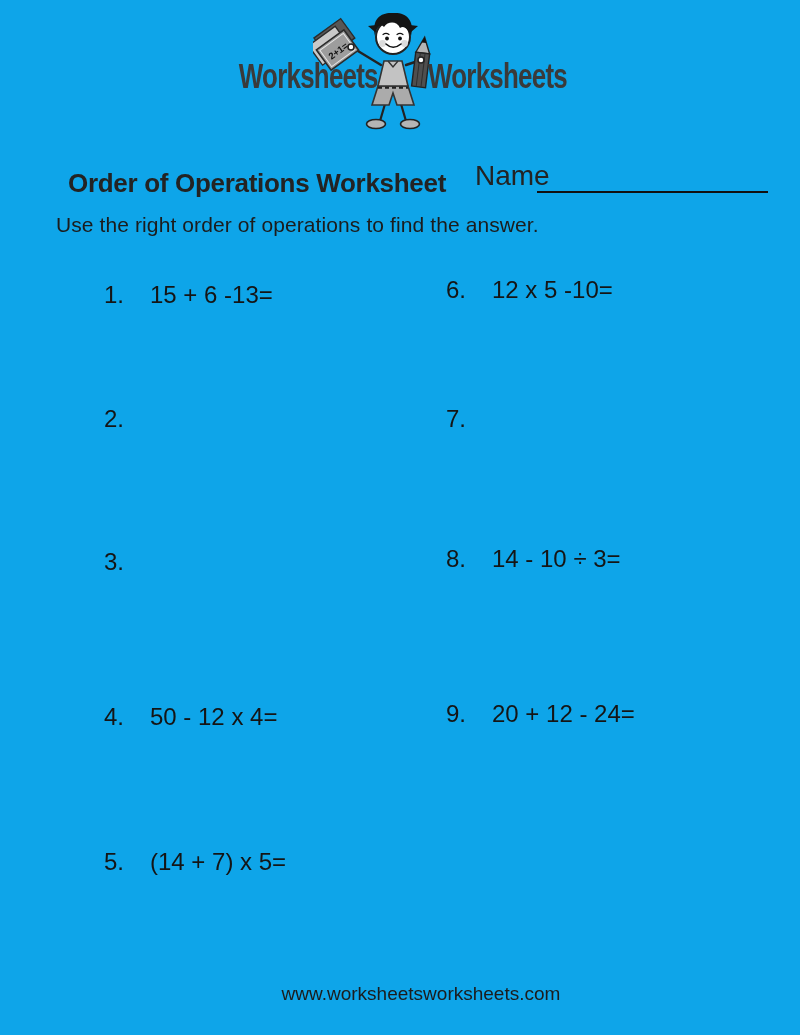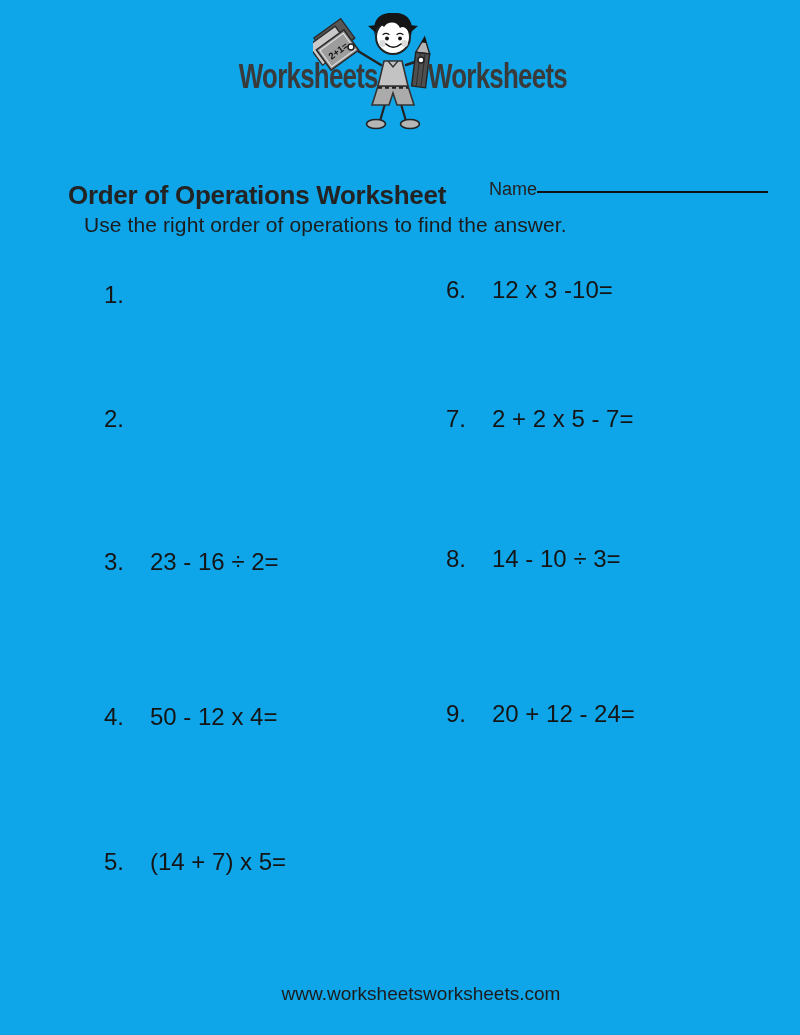--- a/index.html
+++ b/index.html
@@ -19,34 +19,34 @@
     font-size:35px;
     letter-spacing:-1px;
     color:#3a3a3a;
     white-space:nowrap;
   }
   .logo-left{right:422px;transform:scaleX(0.74);transform-origin:right center;}
   .logo-right{left:428px;transform:scaleX(0.74);transform-origin:left center;}
   .mascot{position:absolute;left:313px;top:10px;width:125px;height:120px;}
   
   .title{
-    position:absolute;left:68px;top:180px;
+    position:absolute;left:68px;top:168px;
     font-size:26px;font-weight:bold;letter-spacing:-0.3px;
     line-height:30px;color:#232323;
   }
   .name-label{
-    position:absolute;left:475px;top:176px;
-    font-size:18px;color:#232323;line-height:27px;margin-left:14px;
+    position:absolute;left:475px;top:162px;
+    font-size:28px;color:#232323;line-height:27px;
   }
   .name-line{
     position:absolute;left:537px;top:191px;width:231px;height:0;
     border-top:2px solid #111;
   }
   .instruction{
-    position:absolute;left:84px;top:212px;
+    position:absolute;left:56px;top:212px;
     font-size:21px;color:#1c1c1c;line-height:26px;letter-spacing:0.1px;
   }
   
   .prob{
     position:absolute;
     display:flex;align-items:baseline;
     font-size:24px;line-height:28px;color:#151515;
     white-space:nowrap;
   }
   .prob .num{display:inline-block;width:46px;flex:0 0 46px;}
@@ -116,44 +116,43 @@
 
   <div class="logo-text logo-right">Worksheets</div>
 
   <div class="title">Order of Operations Worksheet</div>
   <div class="name-label">Name</div>
   <div class="name-line"></div>
   <div class="instruction">Use the right order of operations to find the answer.</div>
 
   <div class="prob colL p1">
     <span class="num">1.</span>
+    <span class="expr">15 + 6 -13=</span>
   </div>
   <div class="prob colL p2">
     <span class="num">2.</span>
   </div>
   <div class="prob colL p3">
     <span class="num">3.</span>
-    <span class="expr">23 - 16 ÷ 2=</span>
   </div>
   <div class="prob colL p4">
     <span class="num">4.</span>
     <span class="expr">50 - 12 x 4=</span>
   </div>
   <div class="prob colL p5">
     <span class="num">5.</span>
     <span class="expr">(14 + 7) x 5=</span>
   </div>
 
   <div class="prob colR p6">
     <span class="num">6.</span>
-    <span class="expr">12 x 3 -10=</span>
+    <span class="expr">12 x 5 -10=</span>
   </div>
   <div class="prob colR p7">
     <span class="num">7.</span>
-    <span class="expr">2 + 2 x 5 - 7=</span>
   </div>
   <div class="prob colR p8">
     <span class="num">8.</span>
     <span class="expr">14 - 10 ÷ 3=</span>
   </div>
   <div class="prob colR p9">
     <span class="num">9.</span>
     <span class="expr">20 + 12 - 24=</span>
   </div>
 

